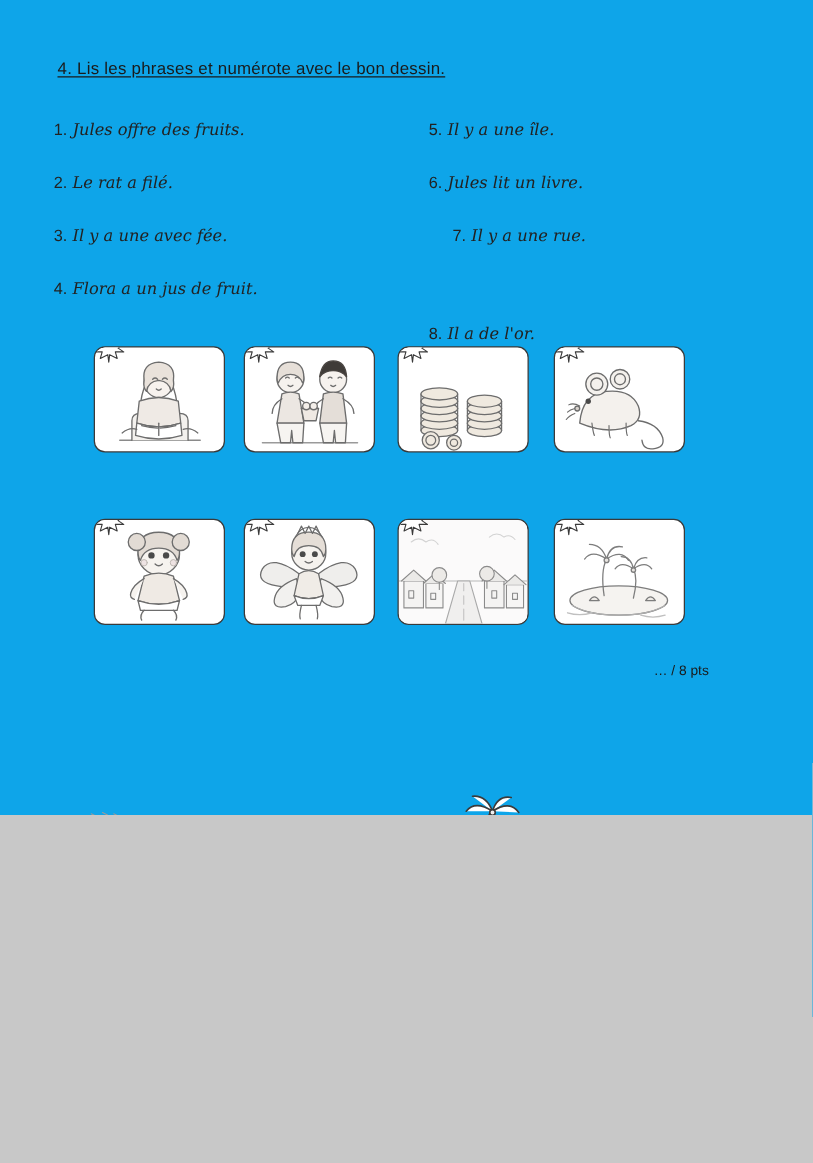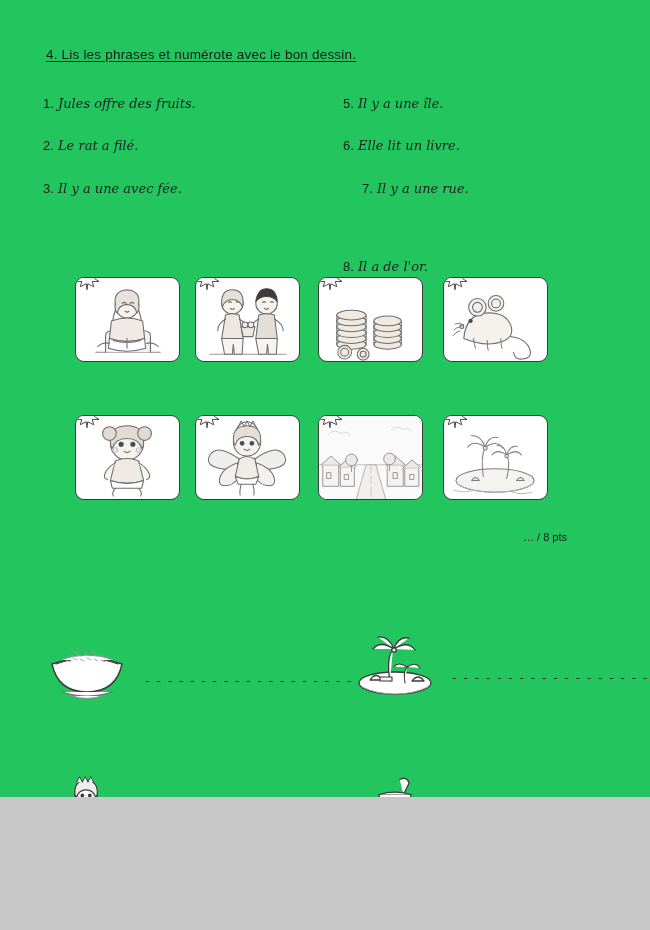--- a/index.html
+++ b/index.html
@@ -6,22 +6,22 @@
     margin: 0;
     padding: 0;
     background: #c8c8c8;
   }
   body {
     font-family: "Liberation Sans", sans-serif;
   }
   .page {
     position: relative;
     width: 650px;
-    height: 797px;
-    background: #22c55e;
+    height: 652px;
+    background: #0ea5e9;
     overflow: hidden;
     margin: 0 auto;
     box-sizing: border-box;
   }
 
   
   .ex-heading {
     position: absolute;
     font-size: 13.5px;
     color: #1a1a1a;
@@ -116,28 +116,32 @@
     <span>Jules offre des fruits.</span>
   </div>
   <div class="sentence" style="left:43px; top:138px;">
     <span class="num">2.</span>
     <span>Le rat a filé.</span>
   </div>
   <div class="sentence" style="left:43px; top:181px;">
     <span class="num">3.</span>
     <span>Il y a une avec fée.</span>
   </div>
+  <div class="sentence" style="left:43px; top:223px;">
+    <span class="num">4.</span>
+    <span>Flora a un jus de fruit.</span>
+  </div>
 
   <div class="sentence" style="left:343px; top:96px;">
     <span class="num">5.</span>
     <span>Il y a une île.</span>
   </div>
   <div class="sentence" style="left:343px; top:138px;">
     <span class="num">6.</span>
-    <span>Elle lit un livre.</span>
+    <span>Jules lit un livre.</span>
   </div>
   <div class="sentence" style="left:362px; top:181px;">
     <span class="num">7.</span>
     <span>Il y a une rue.</span>
   </div>
   <div class="sentence" style="left:343px; top:223px;margin-top:36px;">
     <span class="num">8.</span>
     <span>Il a de l'or.</span>
   </div>
 

